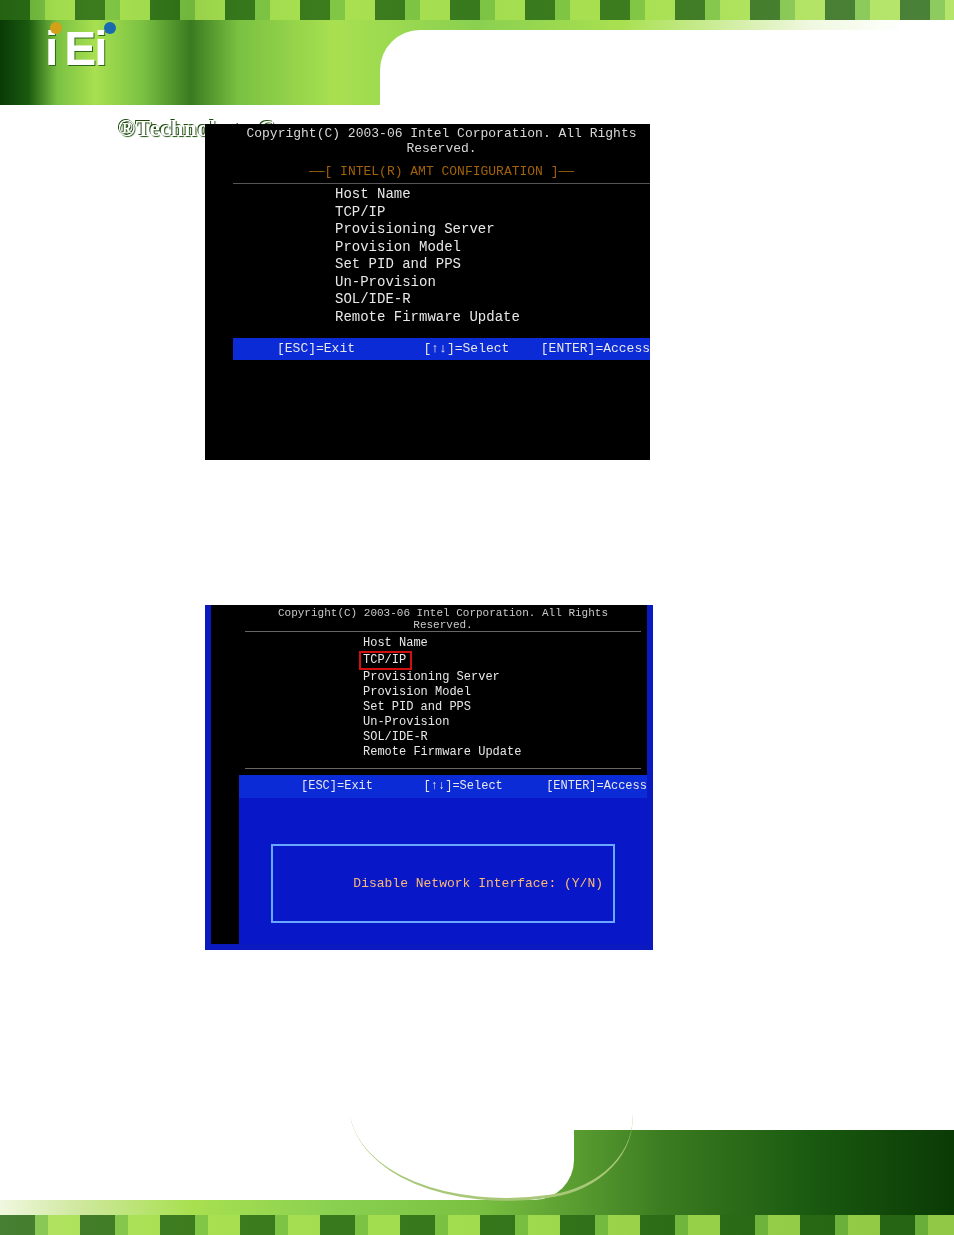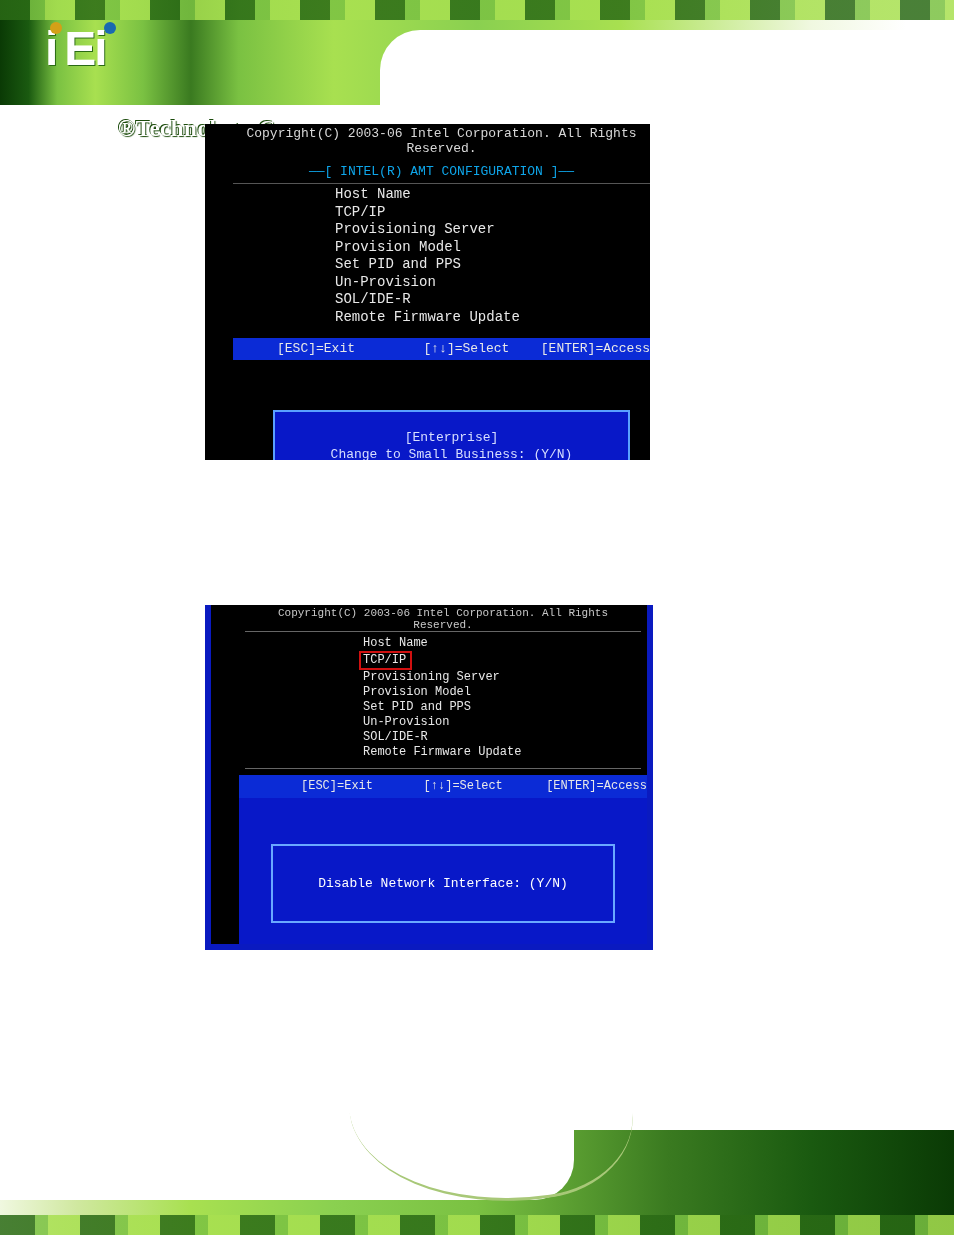--- a/index.html
+++ b/index.html
@@ -91,21 +91,21 @@
   
   .shot1 { top: 124px; width: 445px; height: 336px; }
   .s1-top {
     padding: 2px 6px 6px 6px;
     font-size: 13px;
     text-align: center;
     background: #000;
     color: #d8d8d8;
   }
   .s1-title {
-    color: #0ea5e9;
+    color: #a16207;
     text-align: center;
     font-size: 13px;
     padding: 2px 0 4px 0;
     border-bottom: 1px solid #555;
     margin-bottom: 2px;
     font-family: Liberation Mono, monospace;
   }
   .s1-menu {
     padding-left: 102px;
     line-height: 1.25;
@@ -176,22 +176,22 @@
   }
   .s2-help .h1 { width: 128px; }
   .s2-help .h2 { width: 128px; }
   .s2-dialog-wrap {
     background: #0818c8;
     padding: 46px 32px;
   }
   .s2-dialog {
     border: 2px solid #6aa8ff;
     padding: 30px 10px;
-    text-align: center;
-    color: #ffffff;
+    text-align: right;
+    color: #fdba74;
     font-size: 13px;
   }
 
   
   .bottom-banner {
     position: absolute;
     left: 0; right: 0; bottom: 0;
     height: 105px;
     background: linear-gradient(90deg,
       #f0f8e0 0%, #d0e8a0 8%, #a8e050 20%,
@@ -252,26 +252,20 @@
     <div>Set PID and PPS</div>
     <div>Un-Provision</div>
     <div>SOL/IDE-R</div>
     <div>Remote Firmware Update</div>
   </div>
   <div class="s1-help">
     <span class="h1">[ESC]=Exit</span>
     <span class="h2">[↑↓]=Select</span>
     <span class="h3">[ENTER]=Access</span>
   </div>
-  <div class="s1-dialog-wrap">
-    <div class="s1-dialog">
-      <div>[Enterprise]</div>
-      <div>Change to Small Business: (Y/N)</div>
-    </div>
-  </div>
 </div>
 
 <div class="shot shot2">
   <div class="s2-top">Copyright(C) 2003-06 Intel Corporation.  All Rights Reserved.</div>
   <div class="s2-menubox">
     <div>Host Name</div>
     <div><span class="tcpip-hl">TCP/IP</span></div>
     <div>Provisioning Server</div>
     <div>Provision Model</div>
     <div>Set PID and PPS</div>

